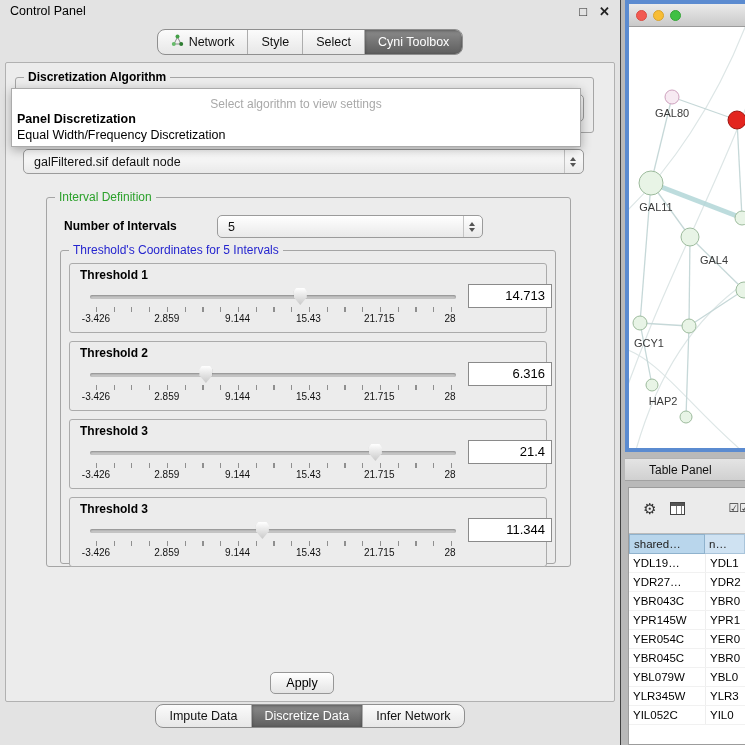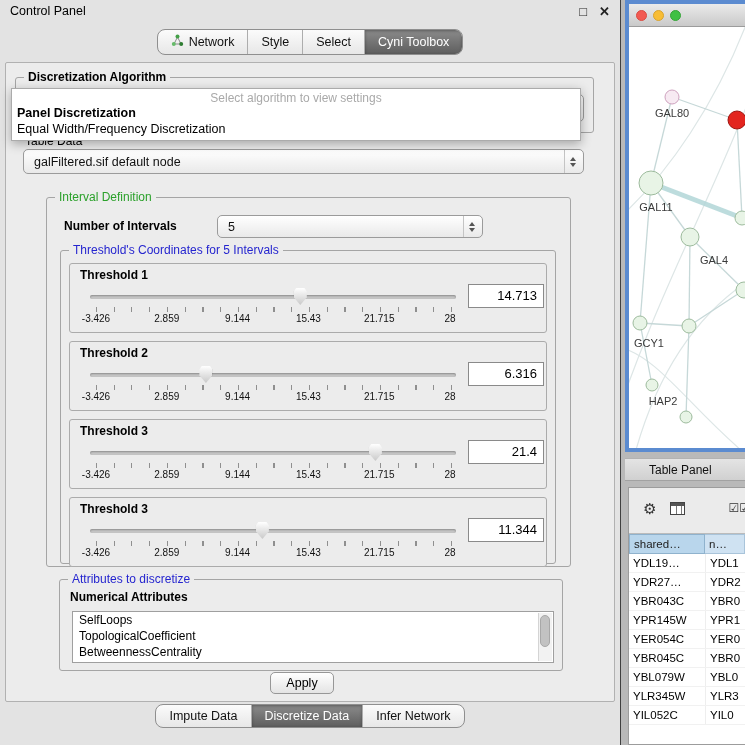--- a/index.html
+++ b/index.html
@@ -40,21 +40,21 @@
            justify-content:center;gap:2px;border-left:1px solid #c4c4c4;margin-right:2px;}
   .stepper i{width:0;height:0;border-left:3.5px solid transparent;border-right:3.5px solid transparent;}
   .stepper .up{border-bottom:4.5px solid #555;}
   .stepper .dn{border-top:4.5px solid #555;}
 
   .algo-group{left:9px;top:14px;width:577px;height:54px;}
   .algo-combo{left:8px;top:16px;width:560px;height:28px;}
 
   .popup{position:absolute;left:5px;top:25px;width:568px;background:#fff;border:1px solid #ababab;
          box-shadow:0 3px 10px rgba(0,0,0,.3);z-index:30;padding-bottom:2px;}
-  .popup-header{text-align:center;color:#a9a9a9;font-size:12px;padding:2px 0 1px;}
+  .popup-header{text-align:center;color:#a9a9a9;font-size:12px;padding:8px 0 1px;}
   .popup-opt{font-size:12.5px;padding:0 0 1px 5px;line-height:15px;color:#000;}
   .popup-opt.bold{font-weight:bold;}
 
   .td-label{position:absolute;left:19px;top:71px;font-size:12px;color:#000;}
   .td-combo{left:17px;top:86px;width:561px;height:25px;}
 
   .interval-group{left:40px;top:134px;width:523px;height:368px;}
   .num-label{position:absolute;left:17px;top:21px;font-size:12px;font-weight:bold;color:#000;}
   .num-combo{left:170px;top:17px;width:266px;height:23px;}
   .thresh-group{left:13px;top:52px;width:494px;height:312px;}
@@ -66,21 +66,21 @@
   .slider{position:absolute;left:20px;top:24px;width:366px;height:18px;}
   .track{position:absolute;left:0;right:0;top:7px;height:4px;background:#c7c7c7;border-radius:2px;
          box-shadow:inset 0 1px 2px rgba(0,0,0,.3);}
   .thumb{position:absolute;top:0;width:13px;height:17px;background:linear-gradient(#ffffff,#c9c9c9);
          clip-path:polygon(18% 0,82% 0,100% 20%,100% 55%,50% 100%,0 55%,0 20%);
          filter:drop-shadow(0 1px 1px rgba(0,0,0,.35));}
   .ticks{position:absolute;left:26px;top:43px;width:356px;height:5px;
          background:repeating-linear-gradient(to right,#8f8f8f 0 1px,transparent 1px 17.75px);}
   .ticklabels{position:absolute;left:20px;top:49px;width:366px;height:12px;font-size:10px;color:#111;}
   .ticklabels span{position:absolute;transform:translateX(-50%);white-space:nowrap;}
-  .valbox{position:absolute;left:398px;top:20px;width:76px;height:24px;background:#fff;
+  .valbox{position:absolute;left:398px;top:20px;width:84px;height:24px;background:#fff;
           border:1px solid #8a8a8a;font-size:13px;text-align:right;line-height:22px;
           padding-right:6px;box-sizing:border-box;color:#000;}
 
   .attr-group{left:53px;top:516px;width:502px;height:90px;}
   .attr-heading{position:absolute;left:10px;top:10px;font-size:12px;font-weight:bold;color:#000;}
   .listbox{position:absolute;left:12px;top:31px;width:482px;height:52px;background:#fff;
            border:1px solid #9f9f9f;overflow:hidden;box-sizing:border-box;}
   .attr-item{font-size:12px;line-height:16px;padding-left:6px;color:#000;white-space:nowrap;}
   .vscroll{position:absolute;top:1px;right:1px;bottom:1px;width:13px;background:#f2f2f2;
            border-left:1px solid #d4d4d4;}
@@ -275,34 +275,20 @@
                 <span style="left: 218.4px;">15.43</span>
                 <span style="left: 289.2px;">21.715</span>
                 <span style="left: 360px;">28</span>
               </div>
               <div class="valbox">11.344</div>
             </div>
           </div>
       </div>
     </div>
 
-    <div class="group attr-group">
-      <span class="grp-title blue-t">Attributes to discretize</span>
-      <div class="attr-heading">Numerical Attributes</div>
-      <div class="listbox">
-        <div id="attrItems">
-            <div class="attr-item">SelfLoops</div>
-            <div class="attr-item">TopologicalCoefficient</div>
-            <div class="attr-item">BetweennessCentrality</div>
-          </div>
-        <div class="vscroll">
-          <div class="vthumb"></div>
-        </div>
-      </div>
-    </div>
 
     <button class="apply">Apply</button>
   </div>
 
   <div class="bottom-tabs">
     <div class="seg" id="botSeg">
         <div class="seg-item">
           <span>Impute Data</span>
         </div>
         <div class="seg-item selected">

